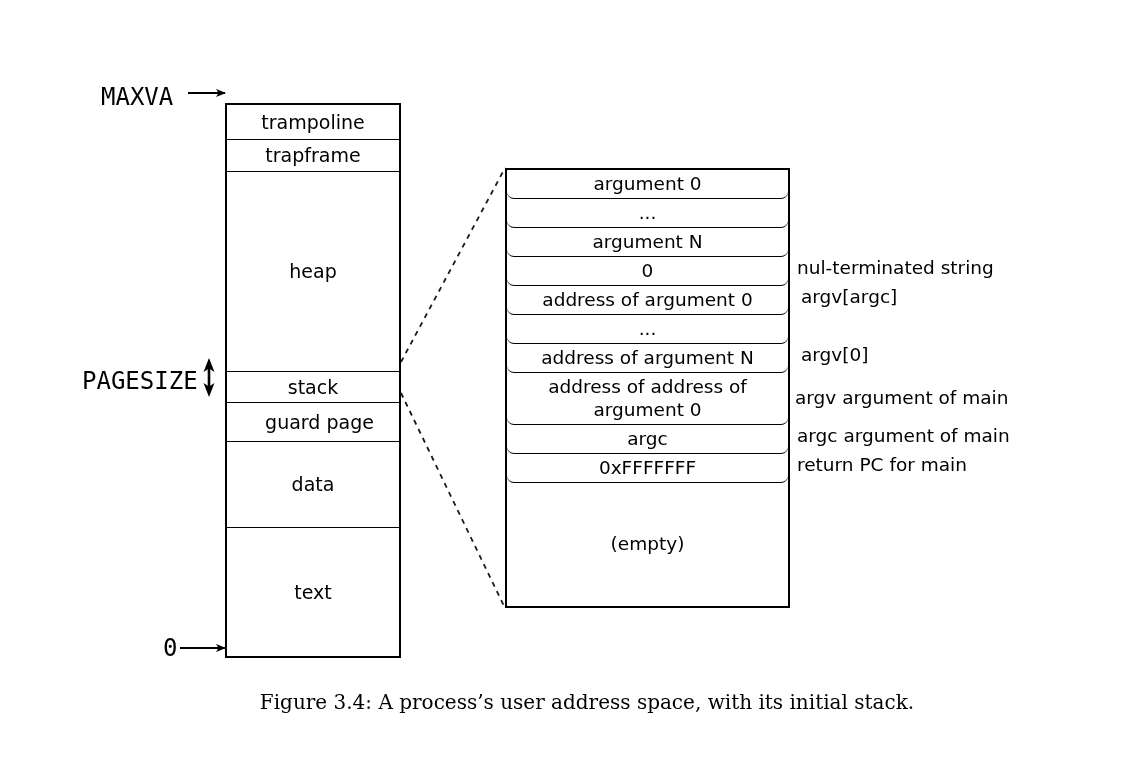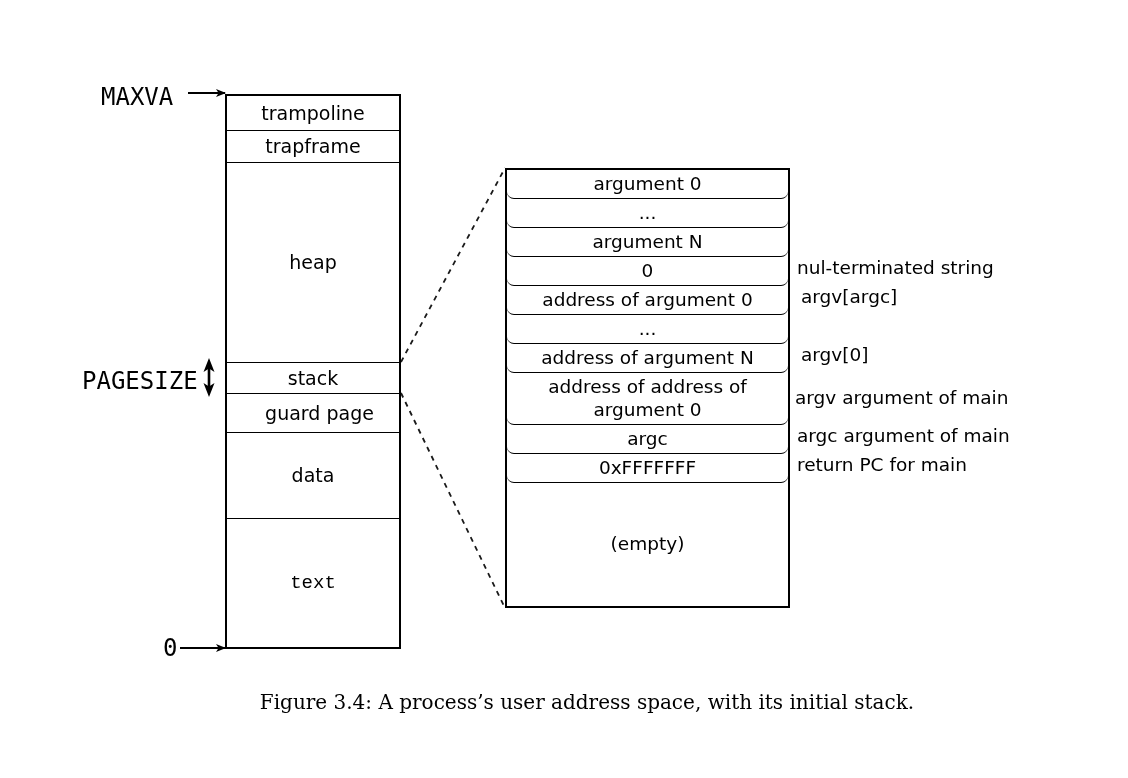--- a/index.html
+++ b/index.html
@@ -10,35 +10,35 @@
     font-family:"DejaVu Sans", sans-serif;
     color:#000000;
     overflow:hidden;
     position:relative;
   }
   #figure{position:absolute;left:0;top:0;width:1128px;height:778px;}
 
   
   #left-column{
     position:absolute;
-    left:225px; top:94px;
+    left:225px; top:103px;
     width:176px; height:555px;
     border:2px solid #000;
     box-sizing:border-box;
   }
   .lrow{
     position:absolute;
     left:0; width:100%;
     box-sizing:border-box;
     display:flex;align-items:center;justify-content:center;
     font-size:19px;
     line-height:1.1;
     border-bottom:1.6px solid #000;
   }
-  .lrow.last{border-bottom:none;font-family:Liberation Mono, monospace;}
+  .lrow.last{border-bottom:none;}
   .lrow span{display:block;text-align:center;}
 
   
   #stack-column{
     position:absolute;
     left:505px; top:168px;
     width:285px; height:440px;
     border:2px solid #000;
     box-sizing:border-box;
   }

